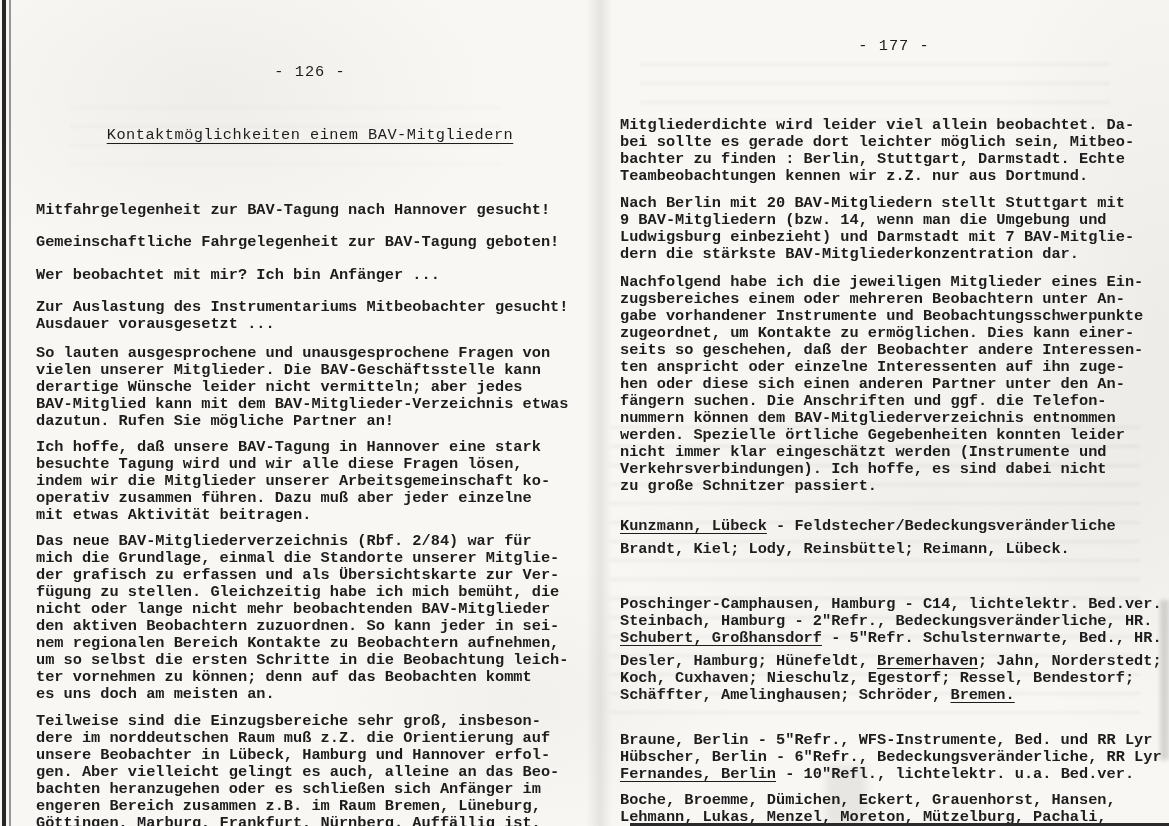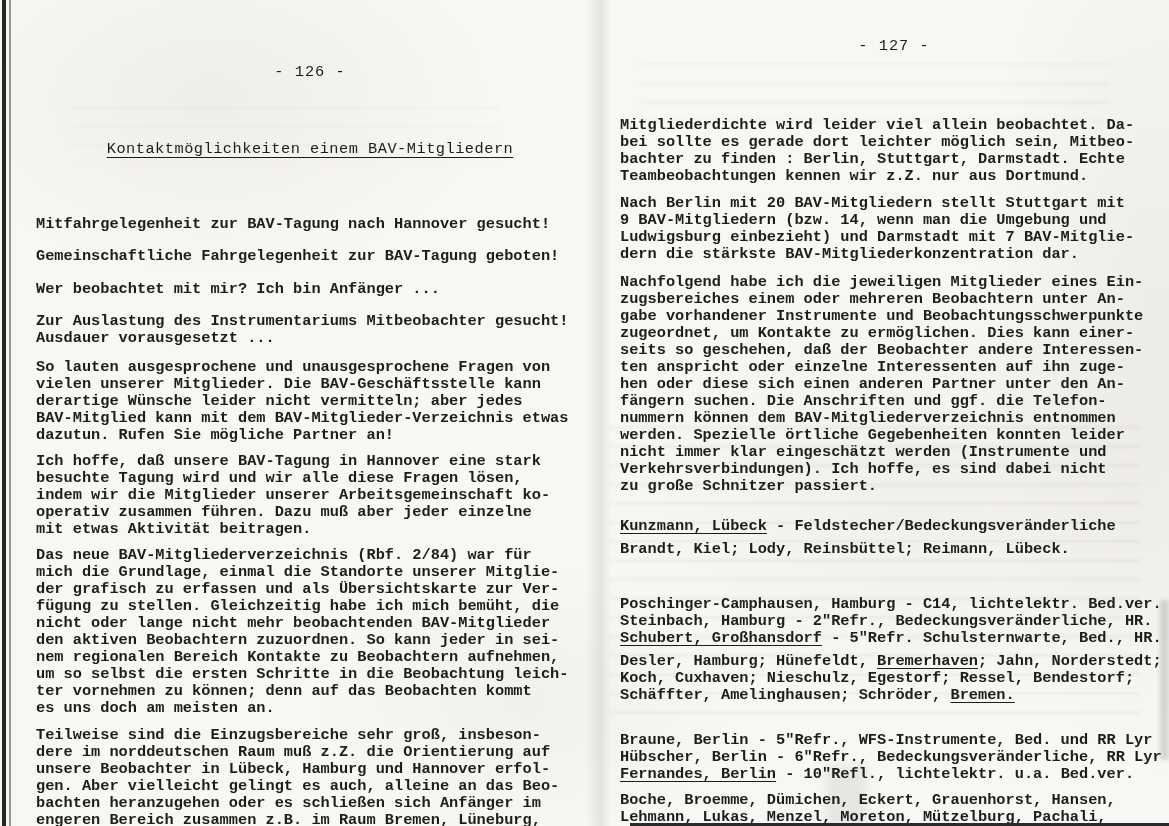--- a/index.html
+++ b/index.html
@@ -26,21 +26,21 @@
     line-height:17px;
     white-space:pre;
   }
   .page-left{left:36px;top:30px;}
   .page-right{left:620px;top:4px;}
   .page-number{
     text-align:center;
     margin-bottom:12px;
     letter-spacing:1px;
   }
-  .page-left .page-number{margin-bottom:26px;}
+  .page-left .page-number{margin-bottom:12px;}
   .article-title{
     text-align:center;
     text-decoration:underline;
     text-underline-offset:4px;
     margin-bottom:24px;
     letter-spacing:0.5px;
   }
   .block{margin:0;font-weight:bold;}
   .tline{height:17px;}
   .u{text-decoration:underline;text-underline-offset:3px;}
@@ -88,19 +88,19 @@
 
 <div class="gutter-shadow"></div>
 
 <div class="page page-left">
   <div class="page-number">- 126 -</div>
   <div class="article-title">Kontaktmöglichkeiten einem BAV-Mitgliedern</div>
   <div><div class="block" style="margin-top: 0px;"><div class="tline"><span>Mitfahrgelegenheit zur BAV-Tagung nach Hannover gesucht!</span></div></div><div class="block" style="margin-top: 15.3px;"><div class="tline"><span>Gemeinschaftliche Fahrgelegenheit zur BAV-Tagung geboten!</span></div></div><div class="block" style="margin-top: 15.3px;"><div class="tline"><span>Wer beobachtet mit mir? Ich bin Anfänger ...</span></div></div><div class="block" style="margin-top: 15.3px;"><div class="tline"><span>Zur Auslastung des Instrumentariums Mitbeobachter gesucht!</span></div><div class="tline"><span>Ausdauer vorausgesetzt ...</span></div></div><div class="block" style="margin-top: 11.9px;"><div class="tline"><span>So lauten ausgesprochene und unausgesprochene Fragen von</span></div><div class="tline"><span>vielen unserer Mitglieder. Die BAV-Geschäftsstelle kann</span></div><div class="tline"><span>derartige Wünsche leider nicht vermitteln; aber jedes</span></div><div class="tline"><span>BAV-Mitglied kann mit dem BAV-Mitglieder-Verzeichnis etwas</span></div><div class="tline"><span>dazutun. Rufen Sie mögliche Partner an!</span></div></div><div class="block" style="margin-top: 9.35px;"><div class="tline"><span>Ich hoffe, daß unsere BAV-Tagung in Hannover eine stark</span></div><div class="tline"><span>besuchte Tagung wird und wir alle diese Fragen lösen,</span></div><div class="tline"><span>indem wir die Mitglieder unserer Arbeitsgemeinschaft ko-</span></div><div class="tline"><span>operativ zusammen führen. Dazu muß aber jeder einzelne</span></div><div class="tline"><span>mit etwas Aktivität beitragen.</span></div></div><div class="block" style="margin-top: 9.35px;"><div class="tline"><span>Das neue BAV-Mitgliederverzeichnis (Rbf. 2/84) war für</span></div><div class="tline"><span>mich die Grundlage, einmal die Standorte unserer Mitglie-</span></div><div class="tline"><span>der grafisch zu erfassen und als Übersichtskarte zur Ver-</span></div><div class="tline"><span>fügung zu stellen. Gleichzeitig habe ich mich bemüht, die</span></div><div class="tline"><span>nicht oder lange nicht mehr beobachtenden BAV-Mitglieder</span></div><div class="tline"><span>den aktiven Beobachtern zuzuordnen. So kann jeder in sei-</span></div><div class="tline"><span>nem regionalen Bereich Kontakte zu Beobachtern aufnehmen,</span></div><div class="tline"><span>um so selbst die ersten Schritte in die Beobachtung leich-</span></div><div class="tline"><span>ter vornehmen zu können; denn auf das Beobachten kommt</span></div><div class="tline"><span>es uns doch am meisten an.</span></div></div><div class="block" style="margin-top: 9.35px;"><div class="tline"><span>Teilweise sind die Einzugsbereiche sehr groß, insbeson-</span></div><div class="tline"><span>dere im norddeutschen Raum muß z.Z. die Orientierung auf</span></div><div class="tline"><span>unsere Beobachter in Lübeck, Hamburg und Hannover erfol-</span></div><div class="tline"><span>gen. Aber vielleicht gelingt es auch, alleine an das Beo-</span></div><div class="tline"><span>bachten heranzugehen oder es schließen sich Anfänger im</span></div><div class="tline"><span>engeren Bereich zusammen z.B. im Raum Bremen, Lüneburg,</span></div><div class="tline"><span class="u">Göttingen</span><span>, Marburg, Frankfurt, </span><span class="u">Nürnberg</span><span>. Auffällig ist,</span></div></div></div>
 </div>
 
 <div class="page page-right">
-  <div class="page-number">- 127 -</div>
+  <div class="page-number">- 177 -</div>
   <div><div class="block" style="margin-top: 16.15px;"><div class="tline"><span>Mitgliederdichte wird leider viel allein beobachtet. Da-</span></div><div class="tline"><span>bei sollte es gerade dort leichter möglich sein, Mitbeo-</span></div><div class="tline"><span>bachter zu finden : Berlin, Stuttgart, Darmstadt. Echte</span></div><div class="tline"><span>Teambeobachtungen kennen wir z.Z. nur aus Dortmund.</span></div></div><div class="block" style="margin-top: 10.2px;"><div class="tline"><span>Nach Berlin mit 20 BAV-Mitgliedern stellt Stuttgart mit</span></div><div class="tline"><span>9 BAV-Mitgliedern (bzw. 14, wenn man die Umgebung und</span></div><div class="tline"><span>Ludwigsburg einbezieht) und Darmstadt mit 7 BAV-Mitglie-</span></div><div class="tline"><span>dern die stärkste BAV-Mitgliederkonzentration dar.</span></div></div><div class="block" style="margin-top: 10.2px;"><div class="tline"><span>Nachfolgend habe ich die jeweiligen Mitglieder eines Ein-</span></div><div class="tline"><span>zugsbereiches einem oder mehreren Beobachtern unter An-</span></div><div class="tline"><span>gabe vorhandener Instrumente und Beobachtungsschwerpunkte</span></div><div class="tline"><span>zugeordnet, um Kontakte zu ermöglichen. Dies kann einer-</span></div><div class="tline"><span>seits so geschehen, daß der Beobachter andere Interessen-</span></div><div class="tline"><span>ten anspricht oder einzelne Interessenten auf ihn zuge-</span></div><div class="tline"><span>hen oder diese sich einen anderen Partner unter den An-</span></div><div class="tline"><span>fängern suchen. Die Anschriften und ggf. die Telefon-</span></div><div class="tline"><span>nummern können dem BAV-Mitgliederverzeichnis entnommen</span></div><div class="tline"><span>werden. Spezielle örtliche Gegebenheiten konnten leider</span></div><div class="tline"><span>nicht immer klar eingeschätzt werden (Instrumente und</span></div><div class="tline"><span>Verkehrsverbindungen). Ich hoffe, es sind dabei nicht</span></div><div class="tline"><span>zu große Schnitzer passiert.</span></div></div><div class="block" style="margin-top: 23.8px;"><div class="tline"><span class="u">Kunzmann, Lübeck</span><span> - Feldstecher/Bedeckungsveränderliche</span></div></div><div class="block" style="margin-top: 5.95px;"><div class="tline"><span>Brandt, Kiel; Lody, Reinsbüttel; Reimann, Lübeck.</span></div></div><div class="block" style="margin-top: 37.4px;"><div class="tline"><span>Poschinger-Camphausen, Hamburg - C14, lichtelektr. Bed.ver.</span></div><div class="tline"><span>Steinbach, Hamburg - 2"Refr., Bedeckungsveränderliche, HR.</span></div><div class="tline"><span class="u">Schubert, Großhansdorf</span><span> - 5"Refr. Schulsternwarte, Bed., HR.</span></div></div><div class="block" style="margin-top: 5.95px;"><div class="tline"><span>Desler, Hamburg; Hünefeldt, </span><span class="u">Bremerhaven</span><span>; Jahn, Norderstedt;</span></div><div class="tline"><span>Koch, Cuxhaven; Nieschulz, Egestorf; Ressel, Bendestorf;</span></div><div class="tline"><span>Schäffter, Amelinghausen; Schröder, </span><span class="u">Bremen.</span></div></div><div class="block" style="margin-top: 28.9px;"><div class="tline"><span>Braune, Berlin - 5"Refr., WFS-Instrumente, Bed. und RR Lyr</span></div><div class="tline"><span>Hübscher, Berlin - 6"Refr., Bedeckungsveränderliche, RR Lyr</span></div><div class="tline"><span class="u">Fernandes, Berlin</span><span> - 10"Refl., lichtelektr. u.a. Bed.ver.</span></div></div><div class="block" style="margin-top: 8.5px;"><div class="tline"><span>Boche, Broemme, Dümichen, Eckert, Grauenhorst, Hansen,</span></div><div class="tline"><span>Lehmann, Lukas, Menzel, Moreton, Mützelburg, Pachali,</span></div><div class="tline"><span>Schmidt, Wenzel, Wichmann, Woerner, Wybranski.</span></div></div></div>
 </div>
 
 <div class="scan-edge-line"></div>
 <div class="scan-edge-line2"></div>
 <div class="bottom-scan-line"></div>
 
 </body></html>

